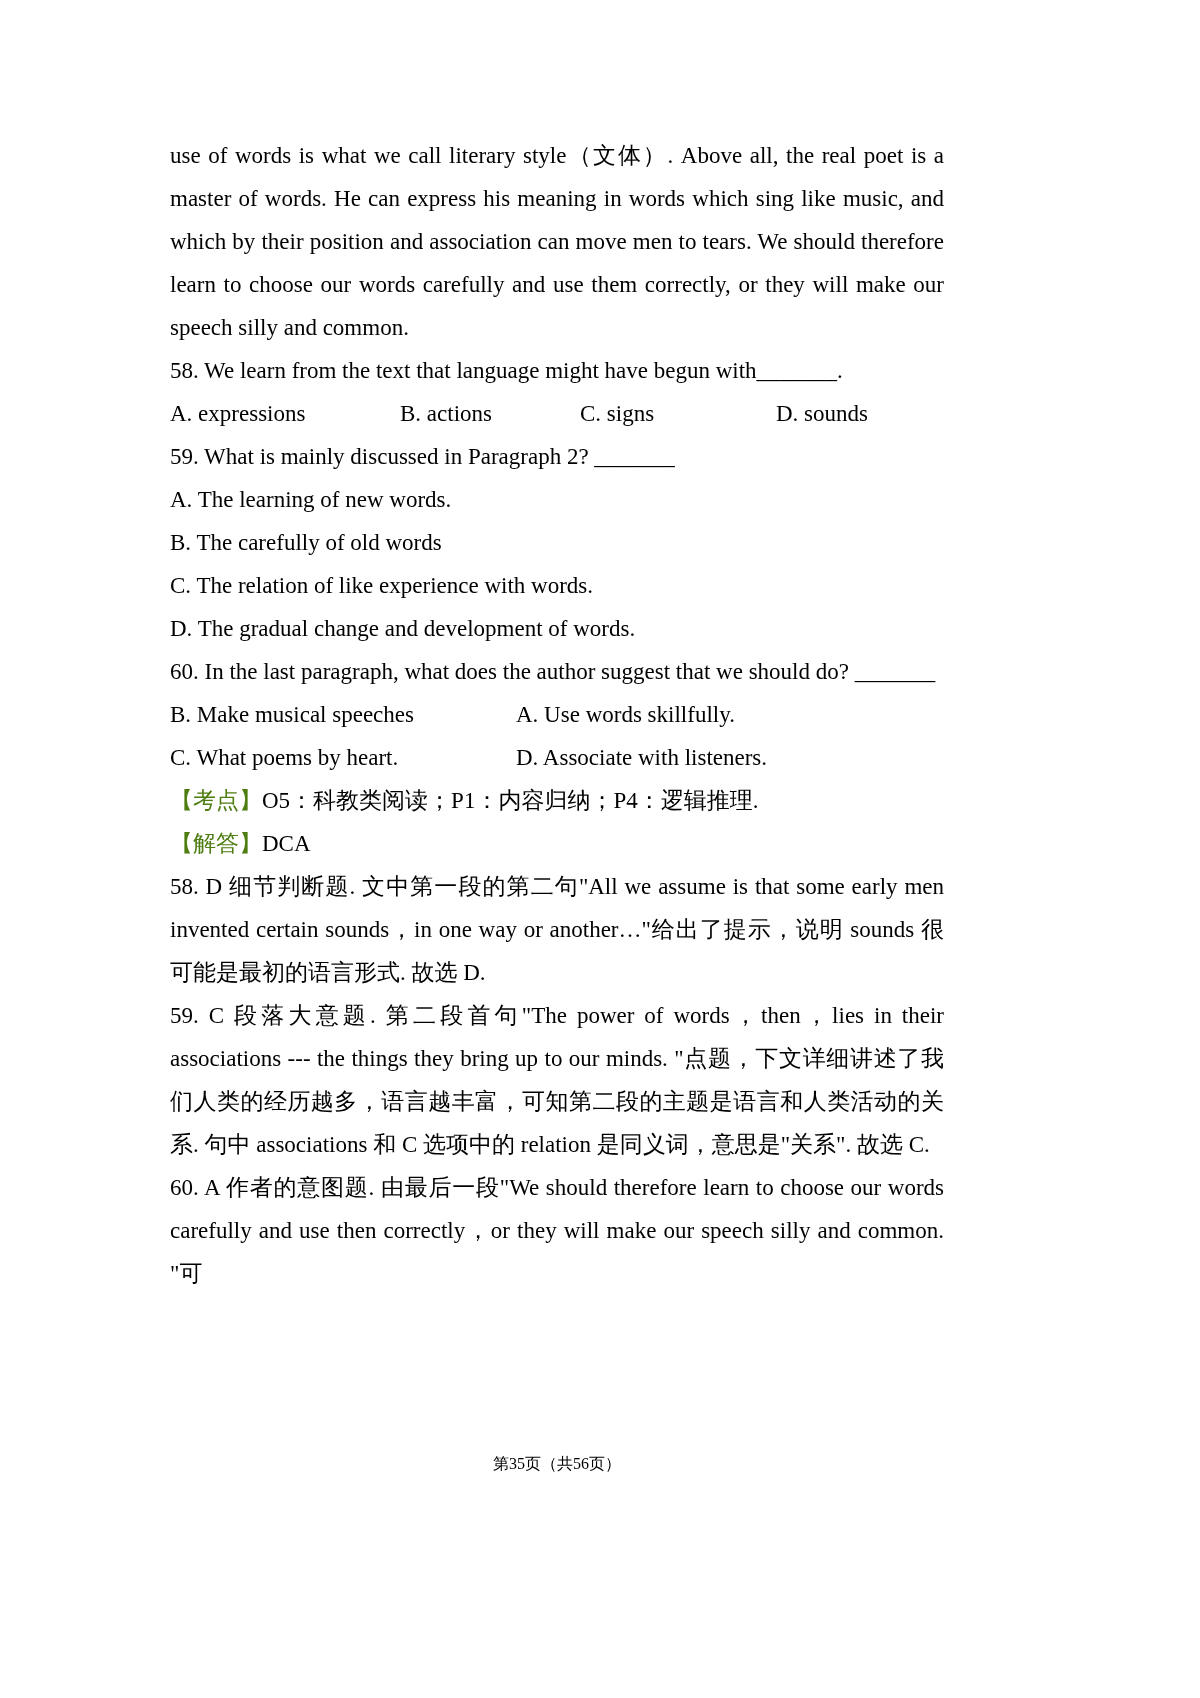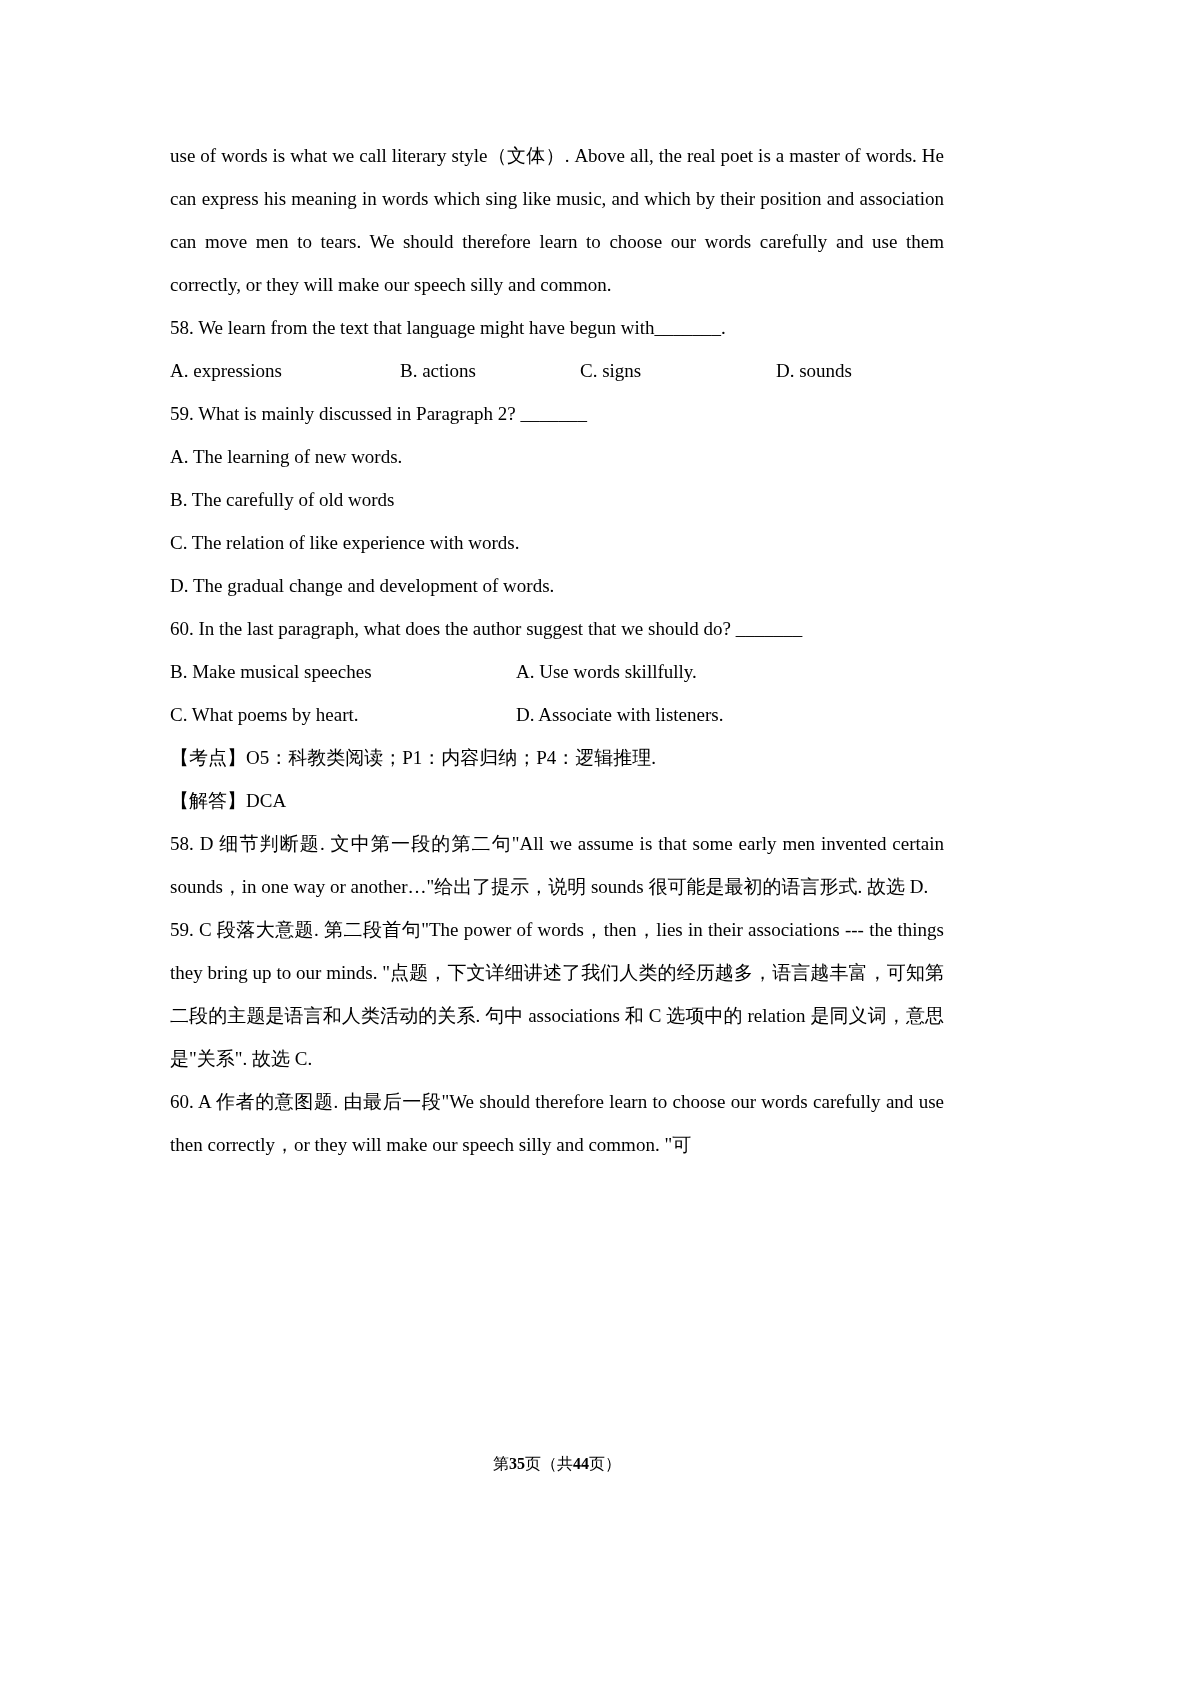--- a/index.html
+++ b/index.html
@@ -11,44 +11,44 @@
     background:#ffffff;
     font-family:"Liberation Serif","DejaVu Serif",serif;
     color:#000000;
     overflow:hidden;
   }
   .content {
     position:absolute;
     left:170px;
     top:134px;
     width:774px;
-    font-size:19px;
+    font-size:23px;
     line-height:43px;
   }
   .para { text-align:justify; }
   .options4 {
     display:grid;
     grid-template-columns:230px 180px 196px 1fr;
   }
   .options2 {
     display:grid;
     grid-template-columns:346px 1fr;
   }
-  .blue { color:#000000; }
+  .blue { color:#4d7c0f; }
   .footer {
     position:absolute;
     left:170px;
     top:1452px;
     width:774px;
     text-align:center;
     font-size:16px;
     line-height:24px;
     font-family:"Liberation Serif","DejaVu Serif",serif;
   }
-  .footer b { font-weight:bold; }
+  .footer b { font-weight:normal; }
 </style>
 </head>
 <body>
 
 <div class="page">
   <div class="content">
 
     <p class="para">use of words is what we call literary style（文体）. Above all, the real poet is a master of words. He can express his meaning in words which sing like music, and which by their position and association can move men to tears. We should therefore learn to choose our words carefully and use them correctly, or they will make our speech silly and common.</p>
 
     <p>58. We learn from the text that language might have begun with_______.</p>
@@ -84,15 +84,15 @@
       <span class="blue">【解答】</span><span>DCA</span>
     </p>
 
     <p class="para">58. D 细节判断题. 文中第一段的第二句"All we assume is that some early men invented certain sounds，in one way or another…"给出了提示，说明 sounds 很可能是最初的语言形式. 故选 D.</p>
     <p class="para">59. C 段落大意题. 第二段首句"The power of words，then，lies in their associations --- the things they bring up to our minds. "点题，下文详细讲述了我们人类的经历越多，语言越丰富，可知第二段的主题是语言和人类活动的关系. 句中 associations 和 C 选项中的 relation 是同义词，意思是"关系". 故选 C.</p>
     <p class="para">60. A 作者的意图题. 由最后一段"We should therefore learn to choose our words carefully and use then correctly，or they will make our speech silly and common. "可</p>
 
   </div>
 
   <div class="footer">
-    <span>第</span><b>35</b><span>页（共</span><b>44</b><span>页）</span>
+    <span>第</span><b>35</b><span>页（共</span><b>56</b><span>页）</span>
   </div>
 </div>
 
 </body></html>

